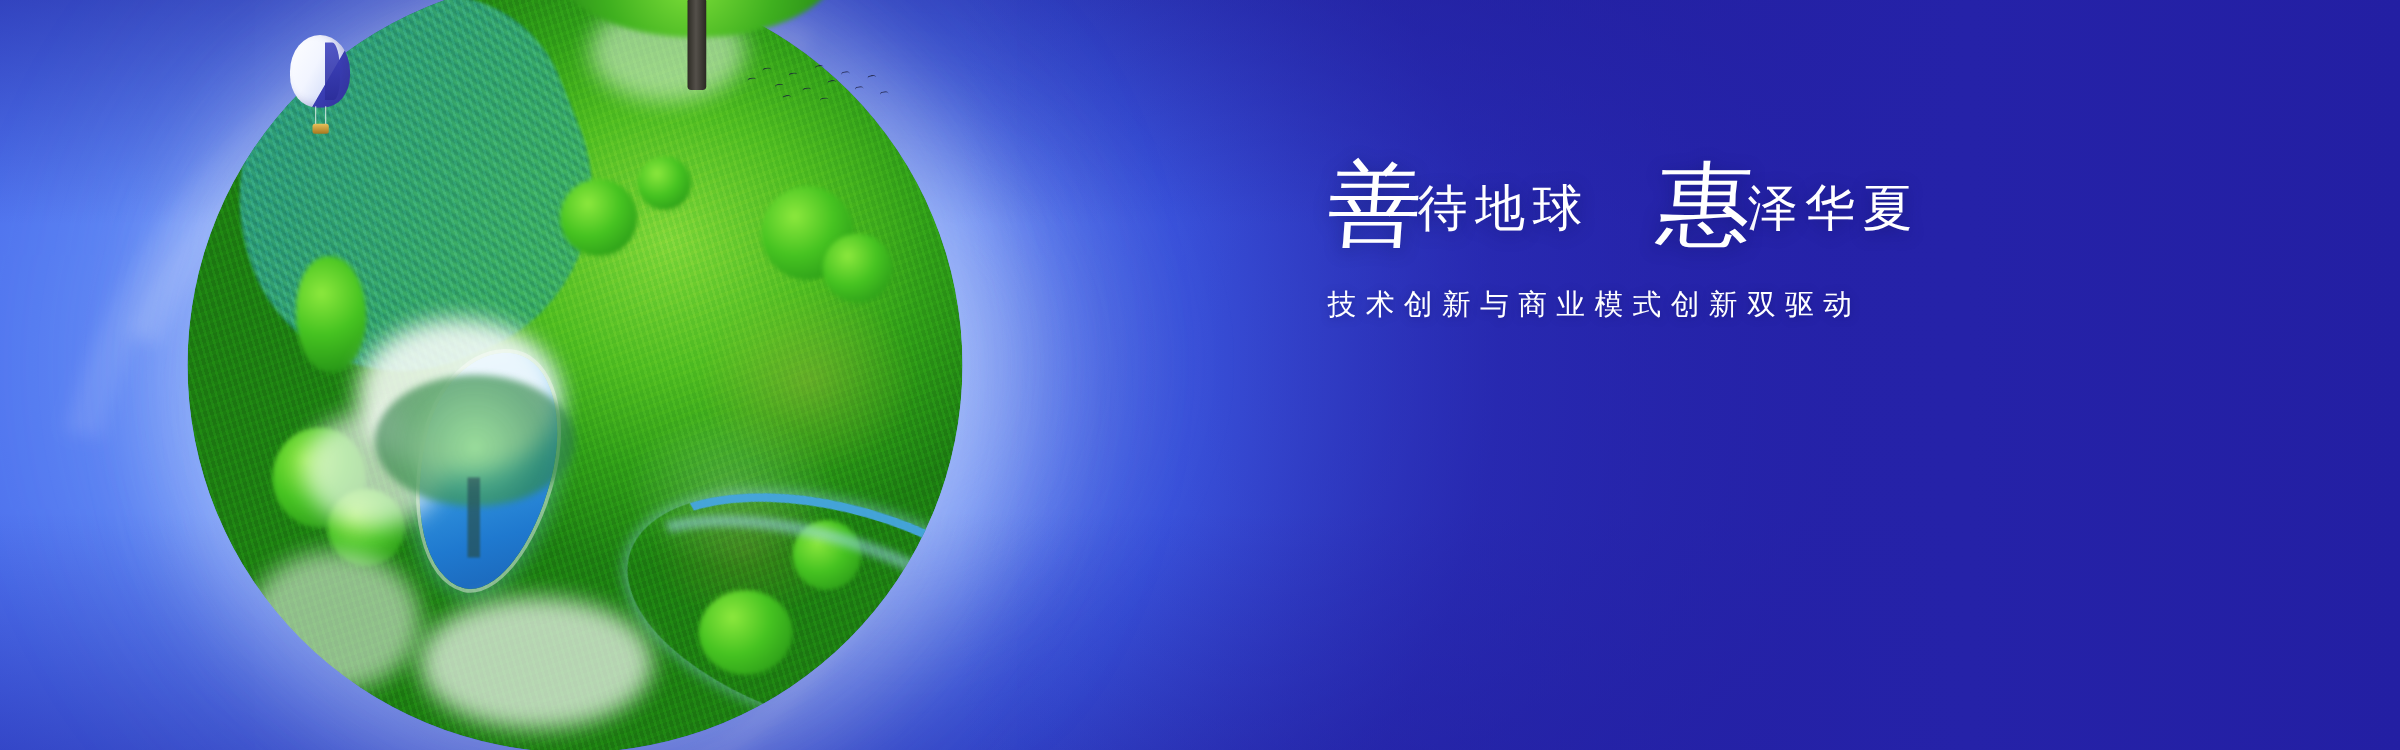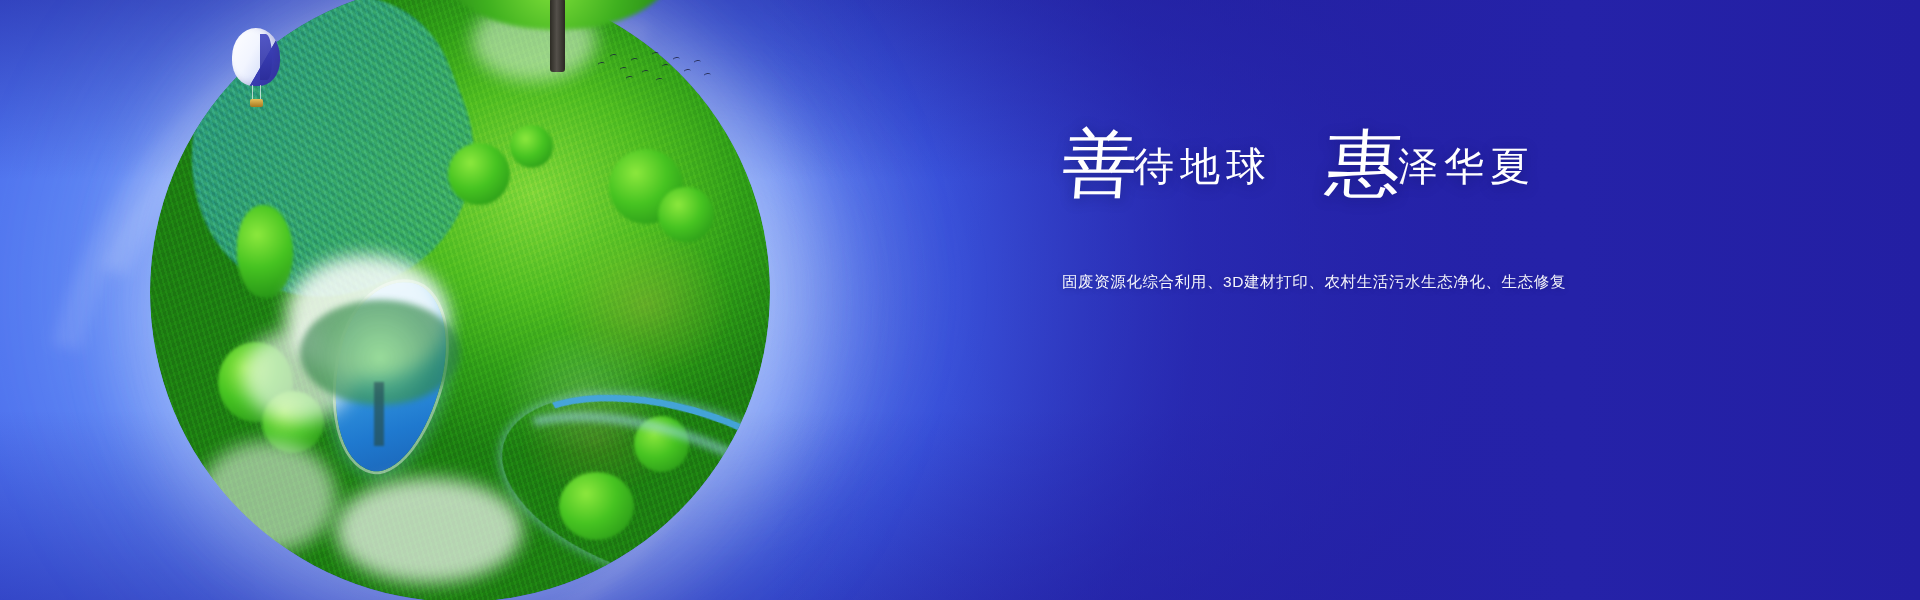--- a/index.html
+++ b/index.html
@@ -261,18 +261,18 @@
     <div class="bird" style="left:30px;top:28px"></div>
     <div class="bird" style="left:60px;top:30px"></div>
   </div>
 
   <div class="content">
 
     <div class="headline">
       <span class="hl-big">善</span><span class="hl-small">待地球</span><span class="hl-gap"></span><span class="hl-big">惠</span><span class="hl-small">泽华夏</span>
     </div>
 
-
-    <div class="desc">固废资源化综合利用、3D建材打印、农村生活污水生态净化、生态修复</div>
+    <div class="subtitle">技术创新与商业模式创新双驱动</div>
+
 
 
   </div>
 </div>
 
 </body></html>

